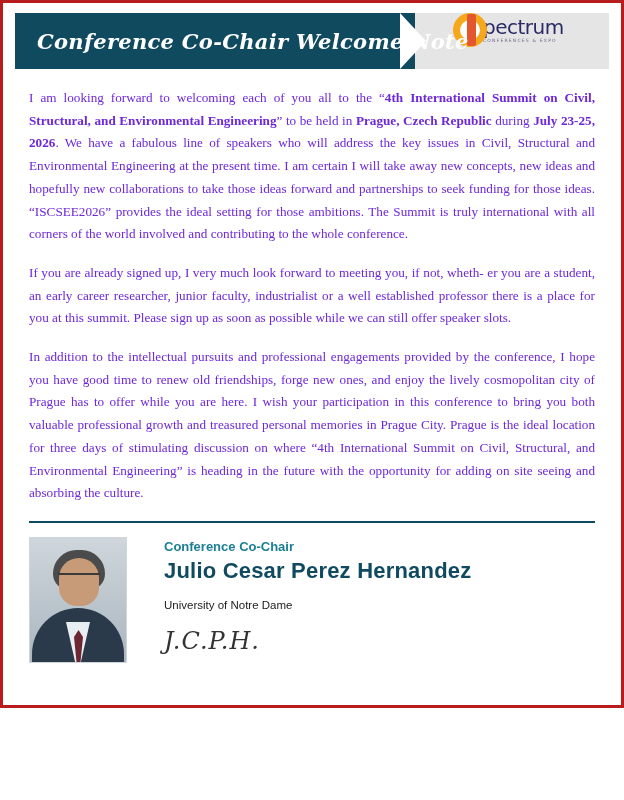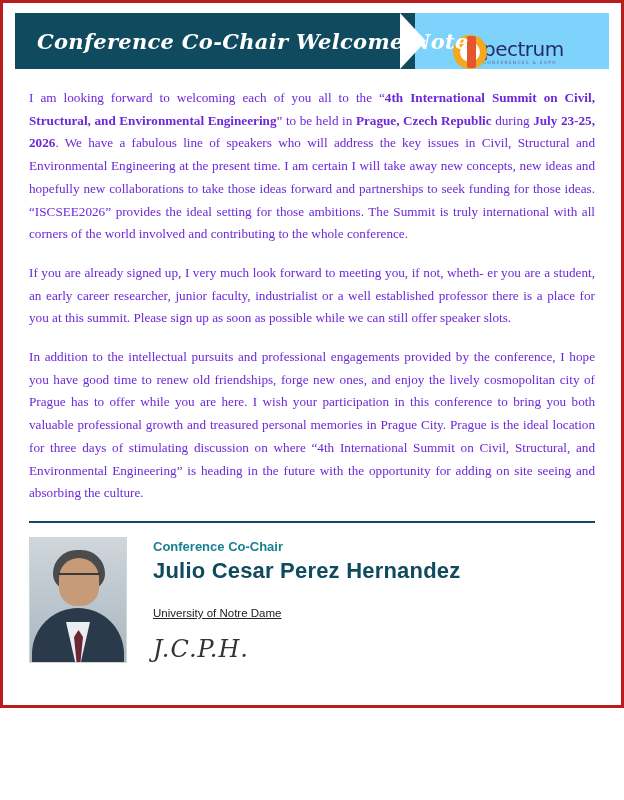--- a/index.html
+++ b/index.html
@@ -52,24 +52,24 @@
     border-bottom: 28px solid transparent;
     border-left: 26px solid #ffffff;
     z-index: 2;
   }
   .header-right {
     position: absolute;
     left: 400px;
     top: 0;
     right: 0;
     bottom: 0;
-    background: #7dd3fc;
+    background: #e5e5e5;
     z-index: 1;
     display: flex;
-    align-items: flex-end;
+    align-items: flex-start;
   }
   .logo {
     display: flex;
     align-items: center;
     padding-left: 38px;
   }
   .logo-mark {
     position: relative;
     width: 34px;
     height: 34px;
@@ -190,44 +190,43 @@
     clip-path: polygon(0 0, 100% 0, 62% 100%, 38% 100%);
   }
   .portrait .tie {
     position: absolute;
     left: 44px; bottom: 0;
     width: 9px; height: 32px;
     background: #6e2633;
     clip-path: polygon(50% 0, 100% 22%, 72% 100%, 28% 100%, 0 22%);
   }
   .sig-text {
-    padding-left: 26px;
+    padding-left: 37px;
     padding-top: 2px;
   }
   .sig-role {
     font-family: "Liberation Sans", sans-serif;
     font-weight: bold;
     font-size: 13px;
     color: #1a7f93;
     margin-bottom: 4px;
   }
   .sig-name {
     font-family: "Liberation Sans", sans-serif;
     font-weight: bold;
     font-size: 22px;
     color: #0f4a5f;
     letter-spacing: 0.2px;
-    margin-bottom: 23px;
+    margin-bottom: 15px;
   }
   .sig-affil {
     font-family: "Liberation Sans", sans-serif;
     font-size: 11.5px;
     color: #222222;
     margin-bottom: 16px;
-    text-decoration: underline;
   }
   .sig-script {
     font-family: "DejaVu Serif", serif;
     font-style: italic;
     font-size: 24px;
     color: #333333;
     letter-spacing: 1px;
   }
 </style>
 </head>

